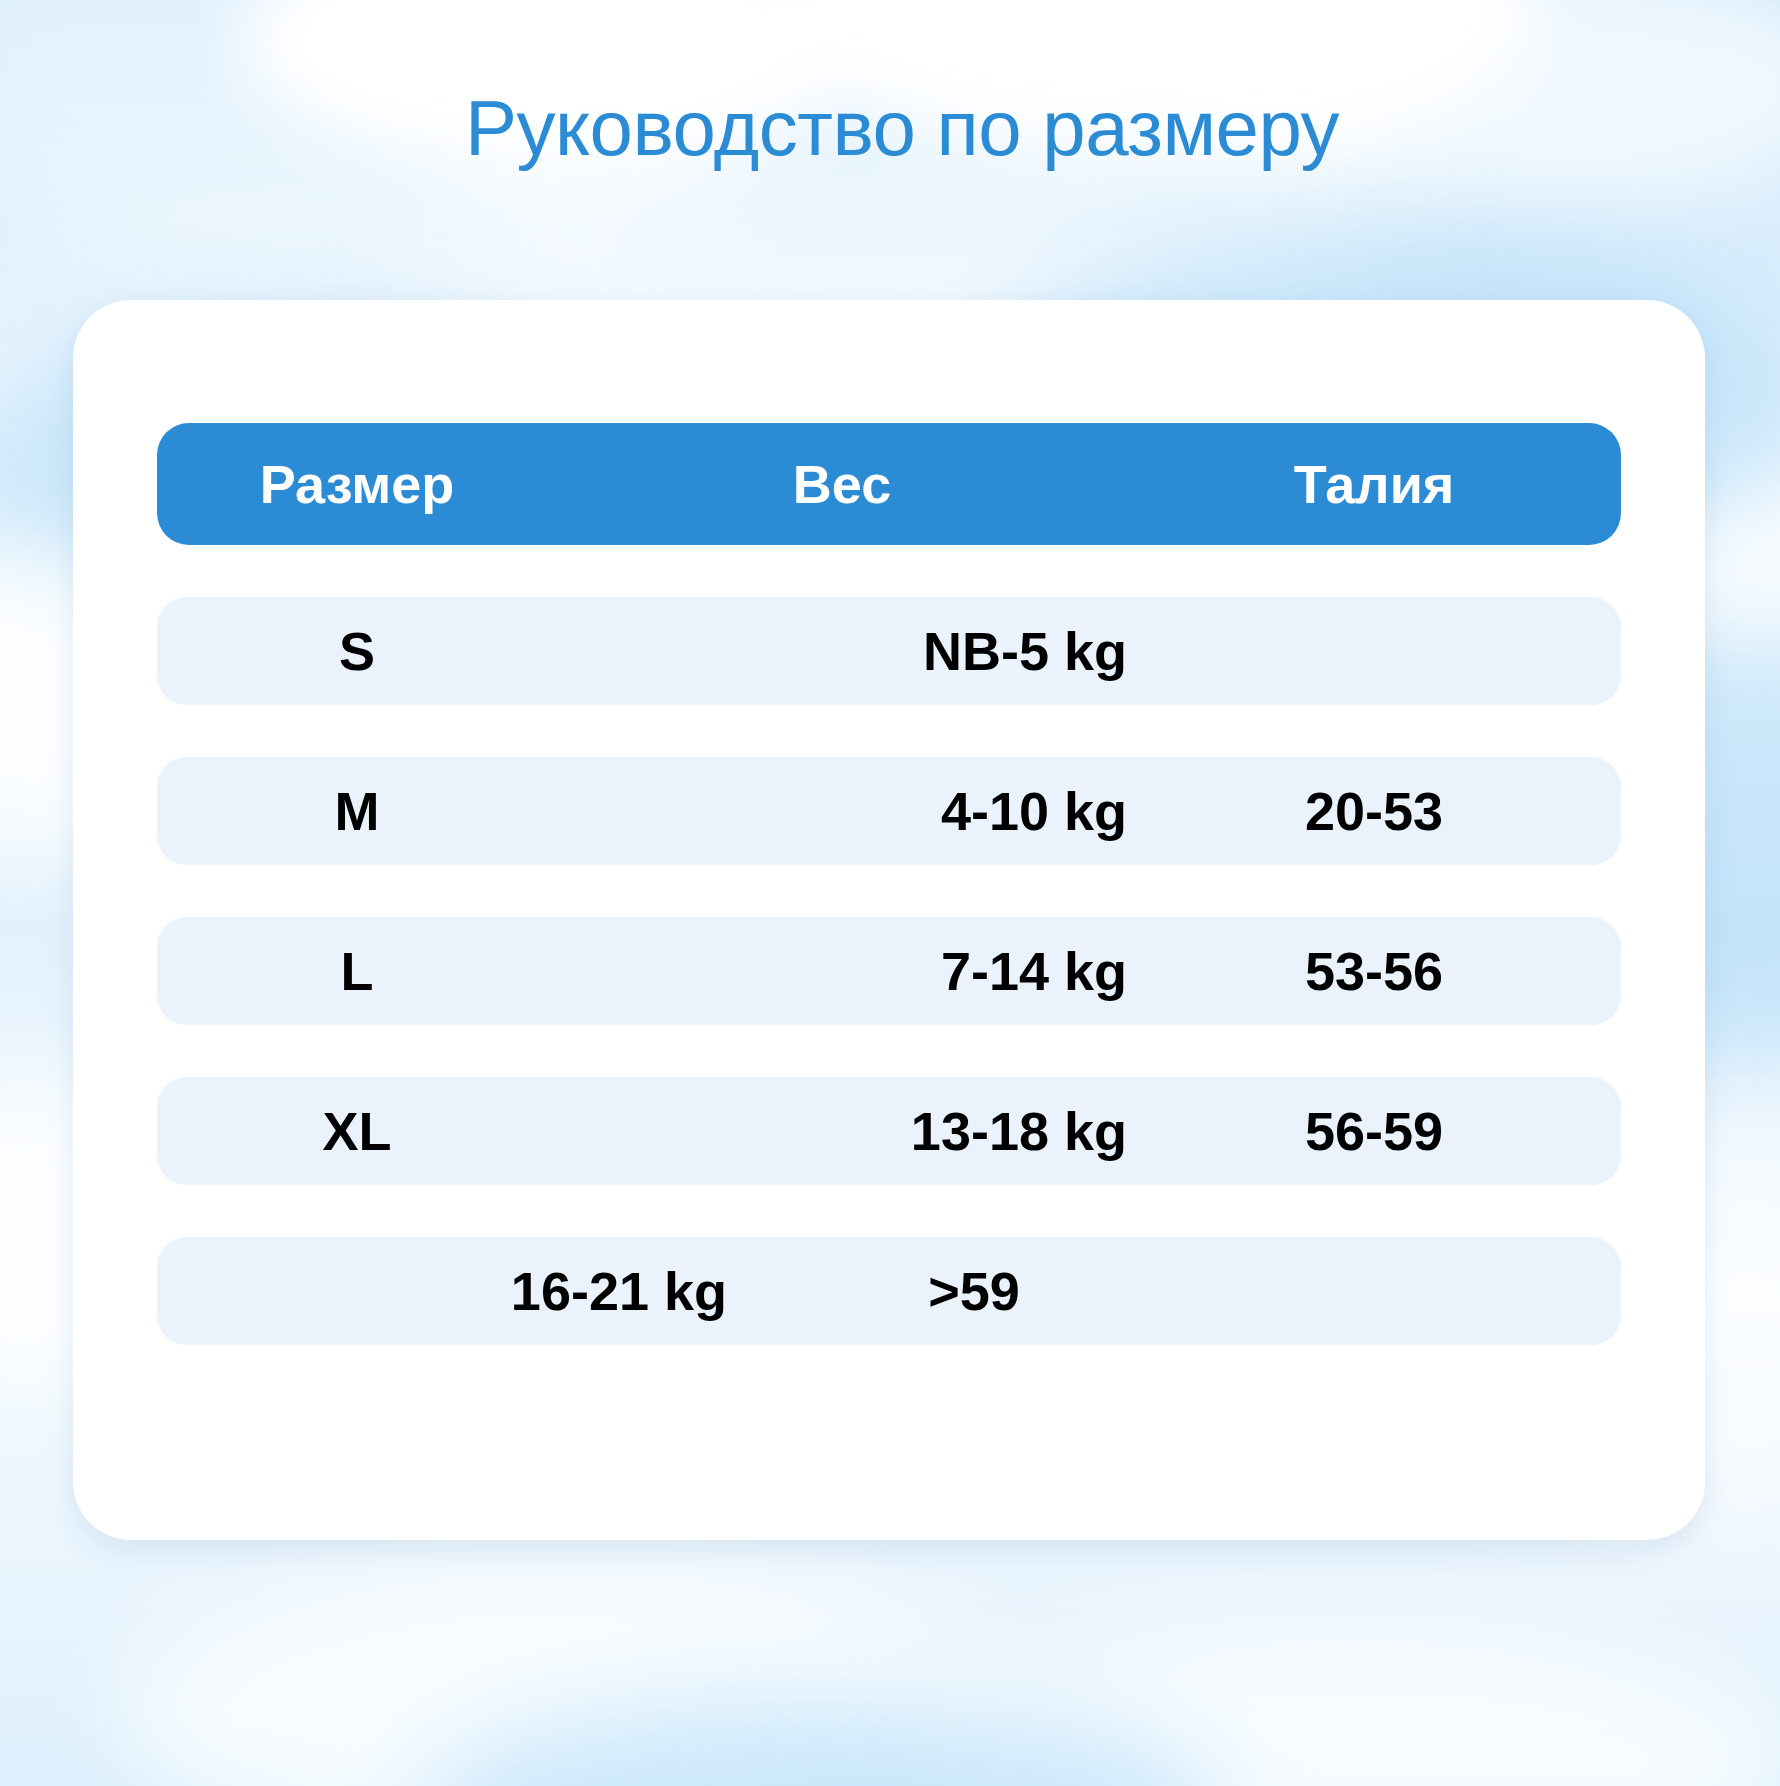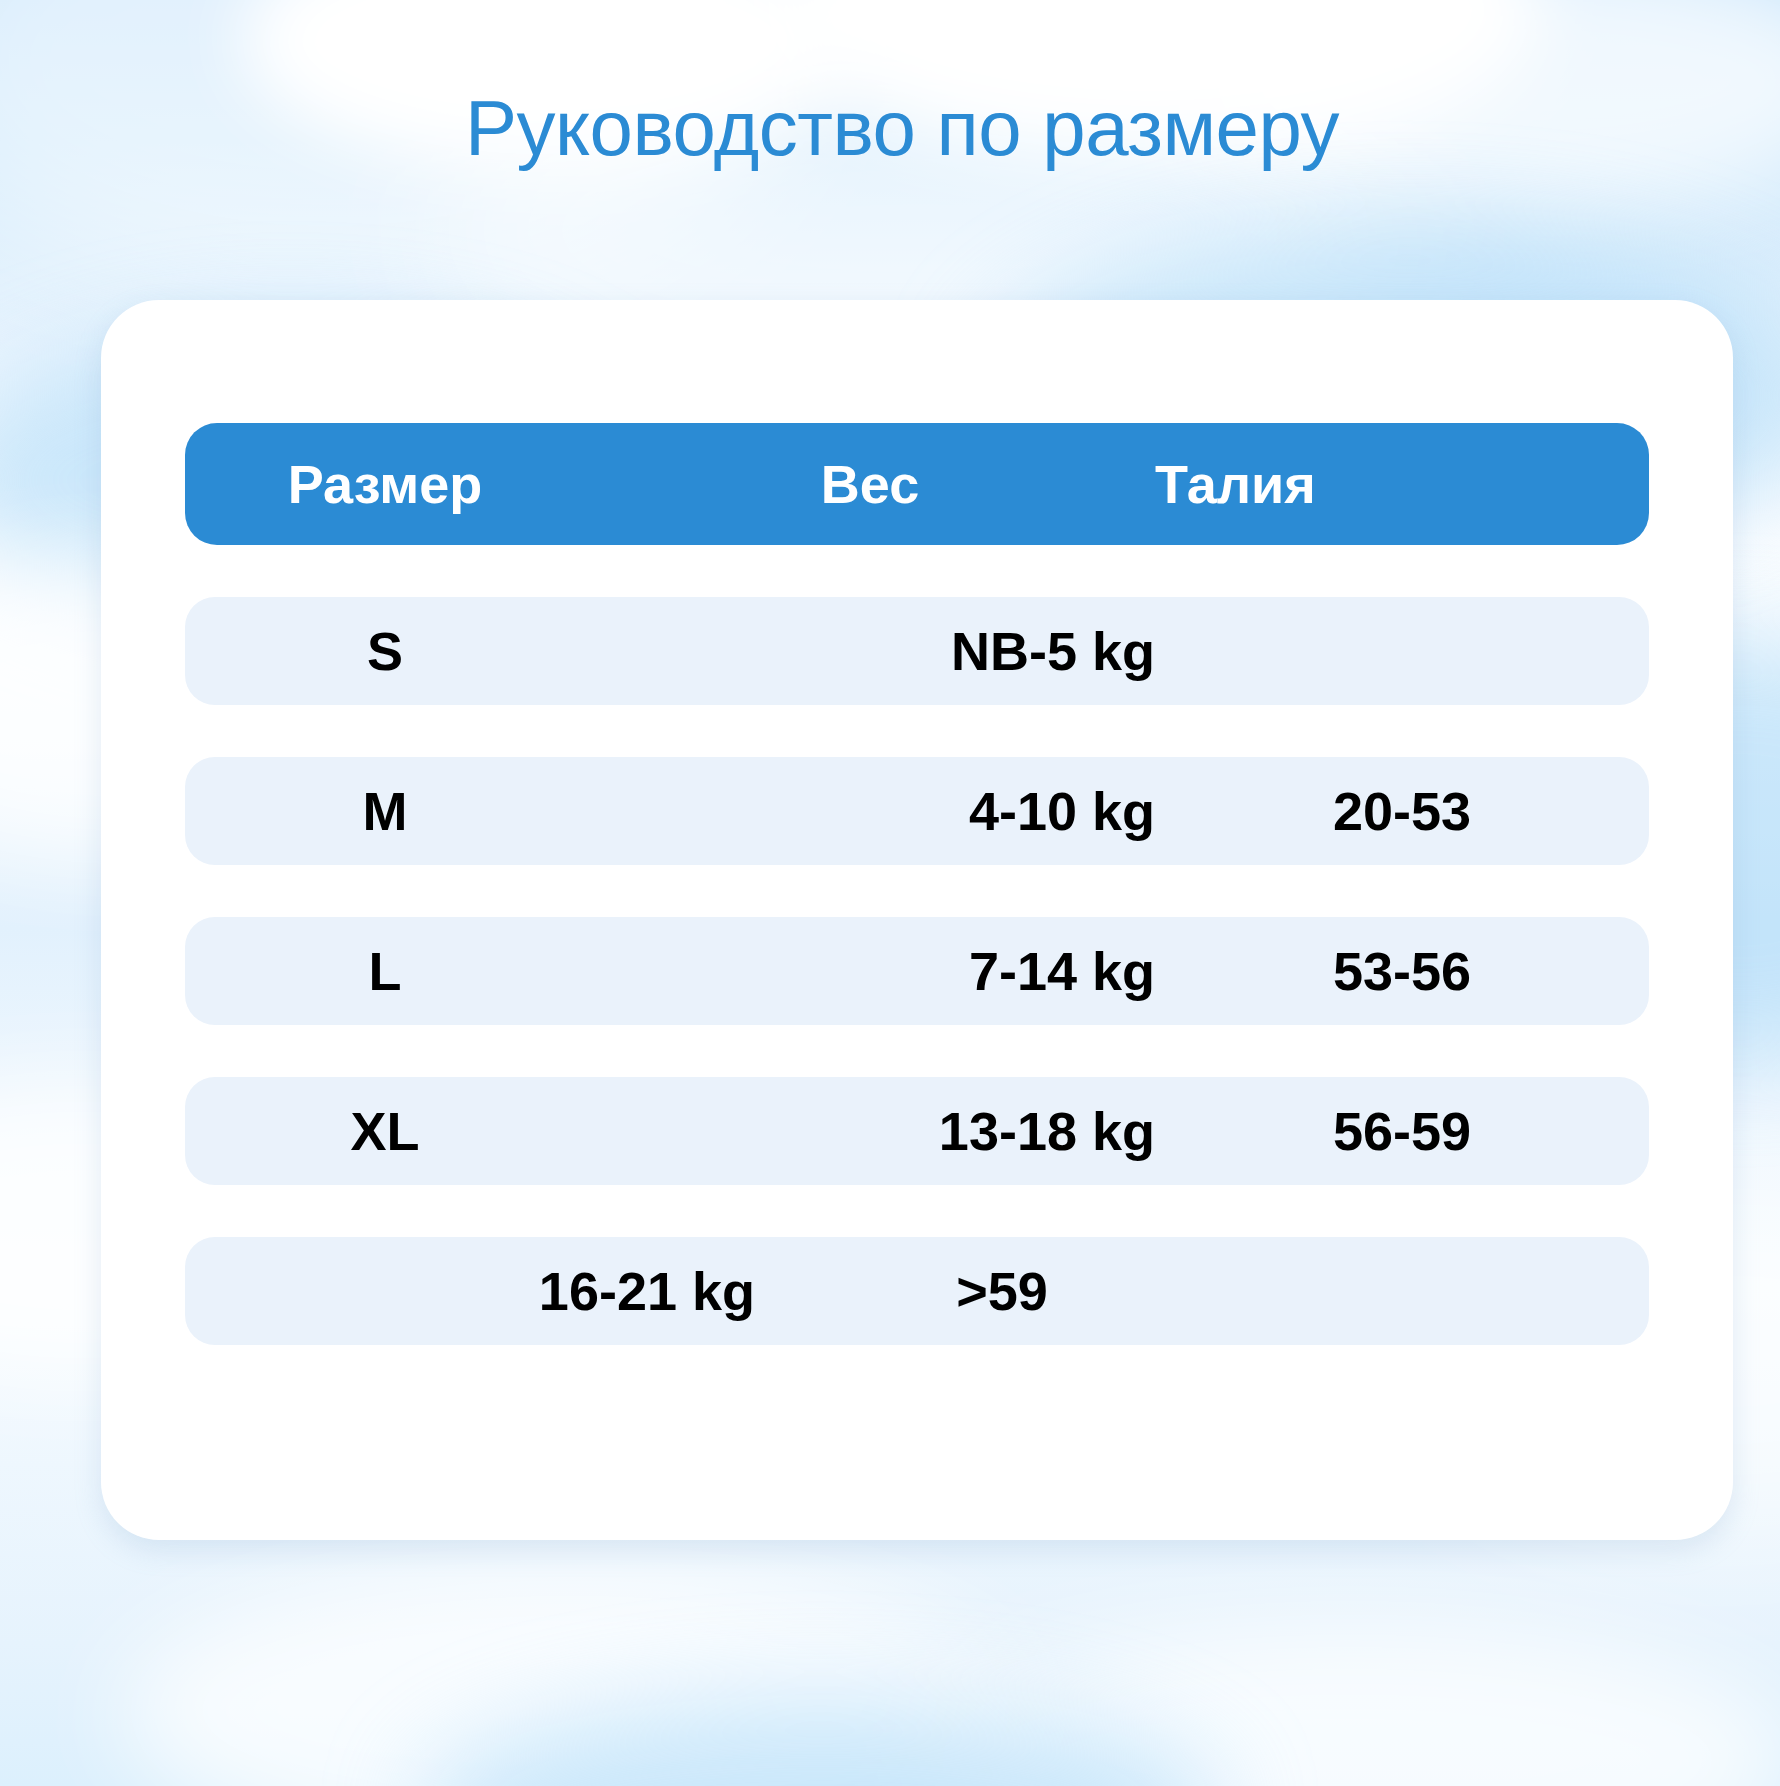--- a/index.html
+++ b/index.html
@@ -81,21 +81,20 @@
   #size-card {
     position: absolute;
     left: 73px;
     top: 300px;
     width: 1632px;
     height: 1240px;
     background: #ffffff;
     border-radius: 58px;
     box-shadow: 0 10px 28px rgba(120, 160, 200, 0.20);
     z-index: 4;
-    margin-left: 28px;
   }
 
   #size-table {
     position: absolute;
     left: 84px;
     top: 123px;
     width: 1464px;
   }
 
   
@@ -104,21 +103,21 @@
     align-items: center;
     height: 122px;
     background: #2b8bd4;
     border-radius: 32px;
     color: #ffffff;
     font-size: 54px;
     font-weight: bold;
   }
   #table-header .cell-size   { width: 400px; text-align: center; }
   #table-header .cell-weight { width: 570px; text-align: center; }
-  #table-header .cell-waist  { width: 494px; }
+  #table-header .cell-waist  { width: 494px; text-align: center; }
 
   
   .table-row {
     display: flex;
     align-items: center;
     height: 108px;
     background: #eaf2fb;
     border-radius: 30px;
     color: #000000;
     font-size: 54px;

